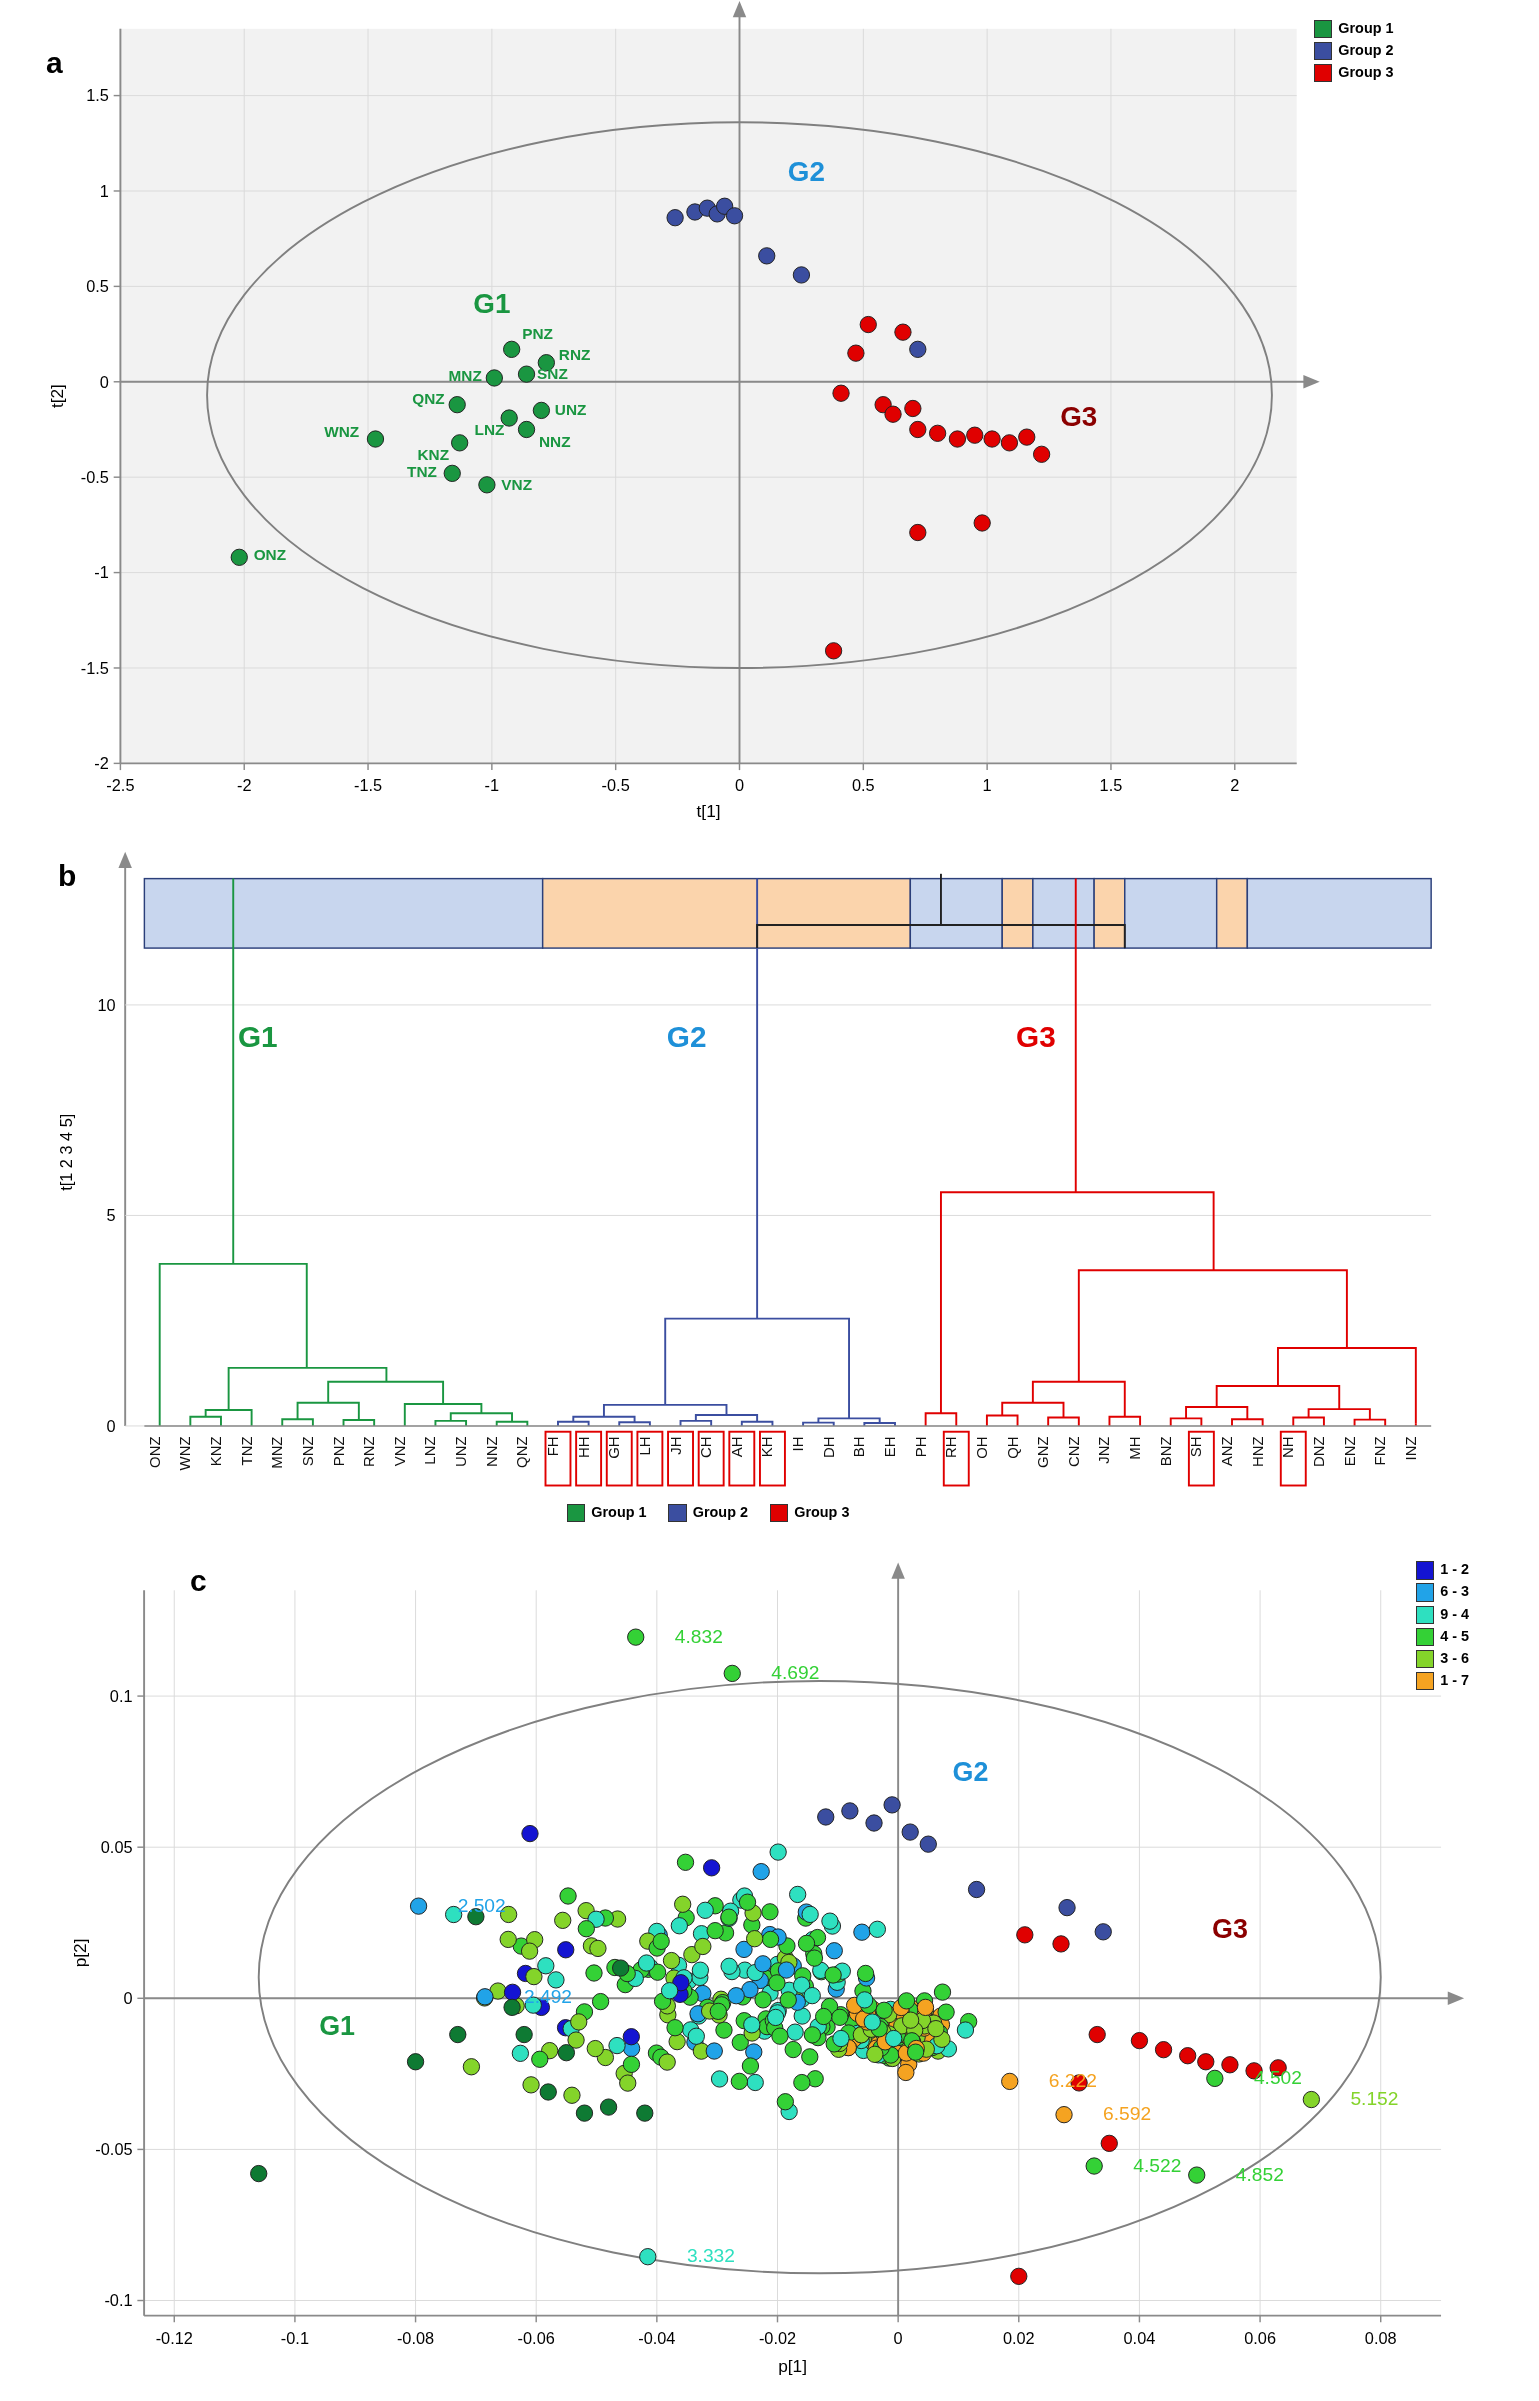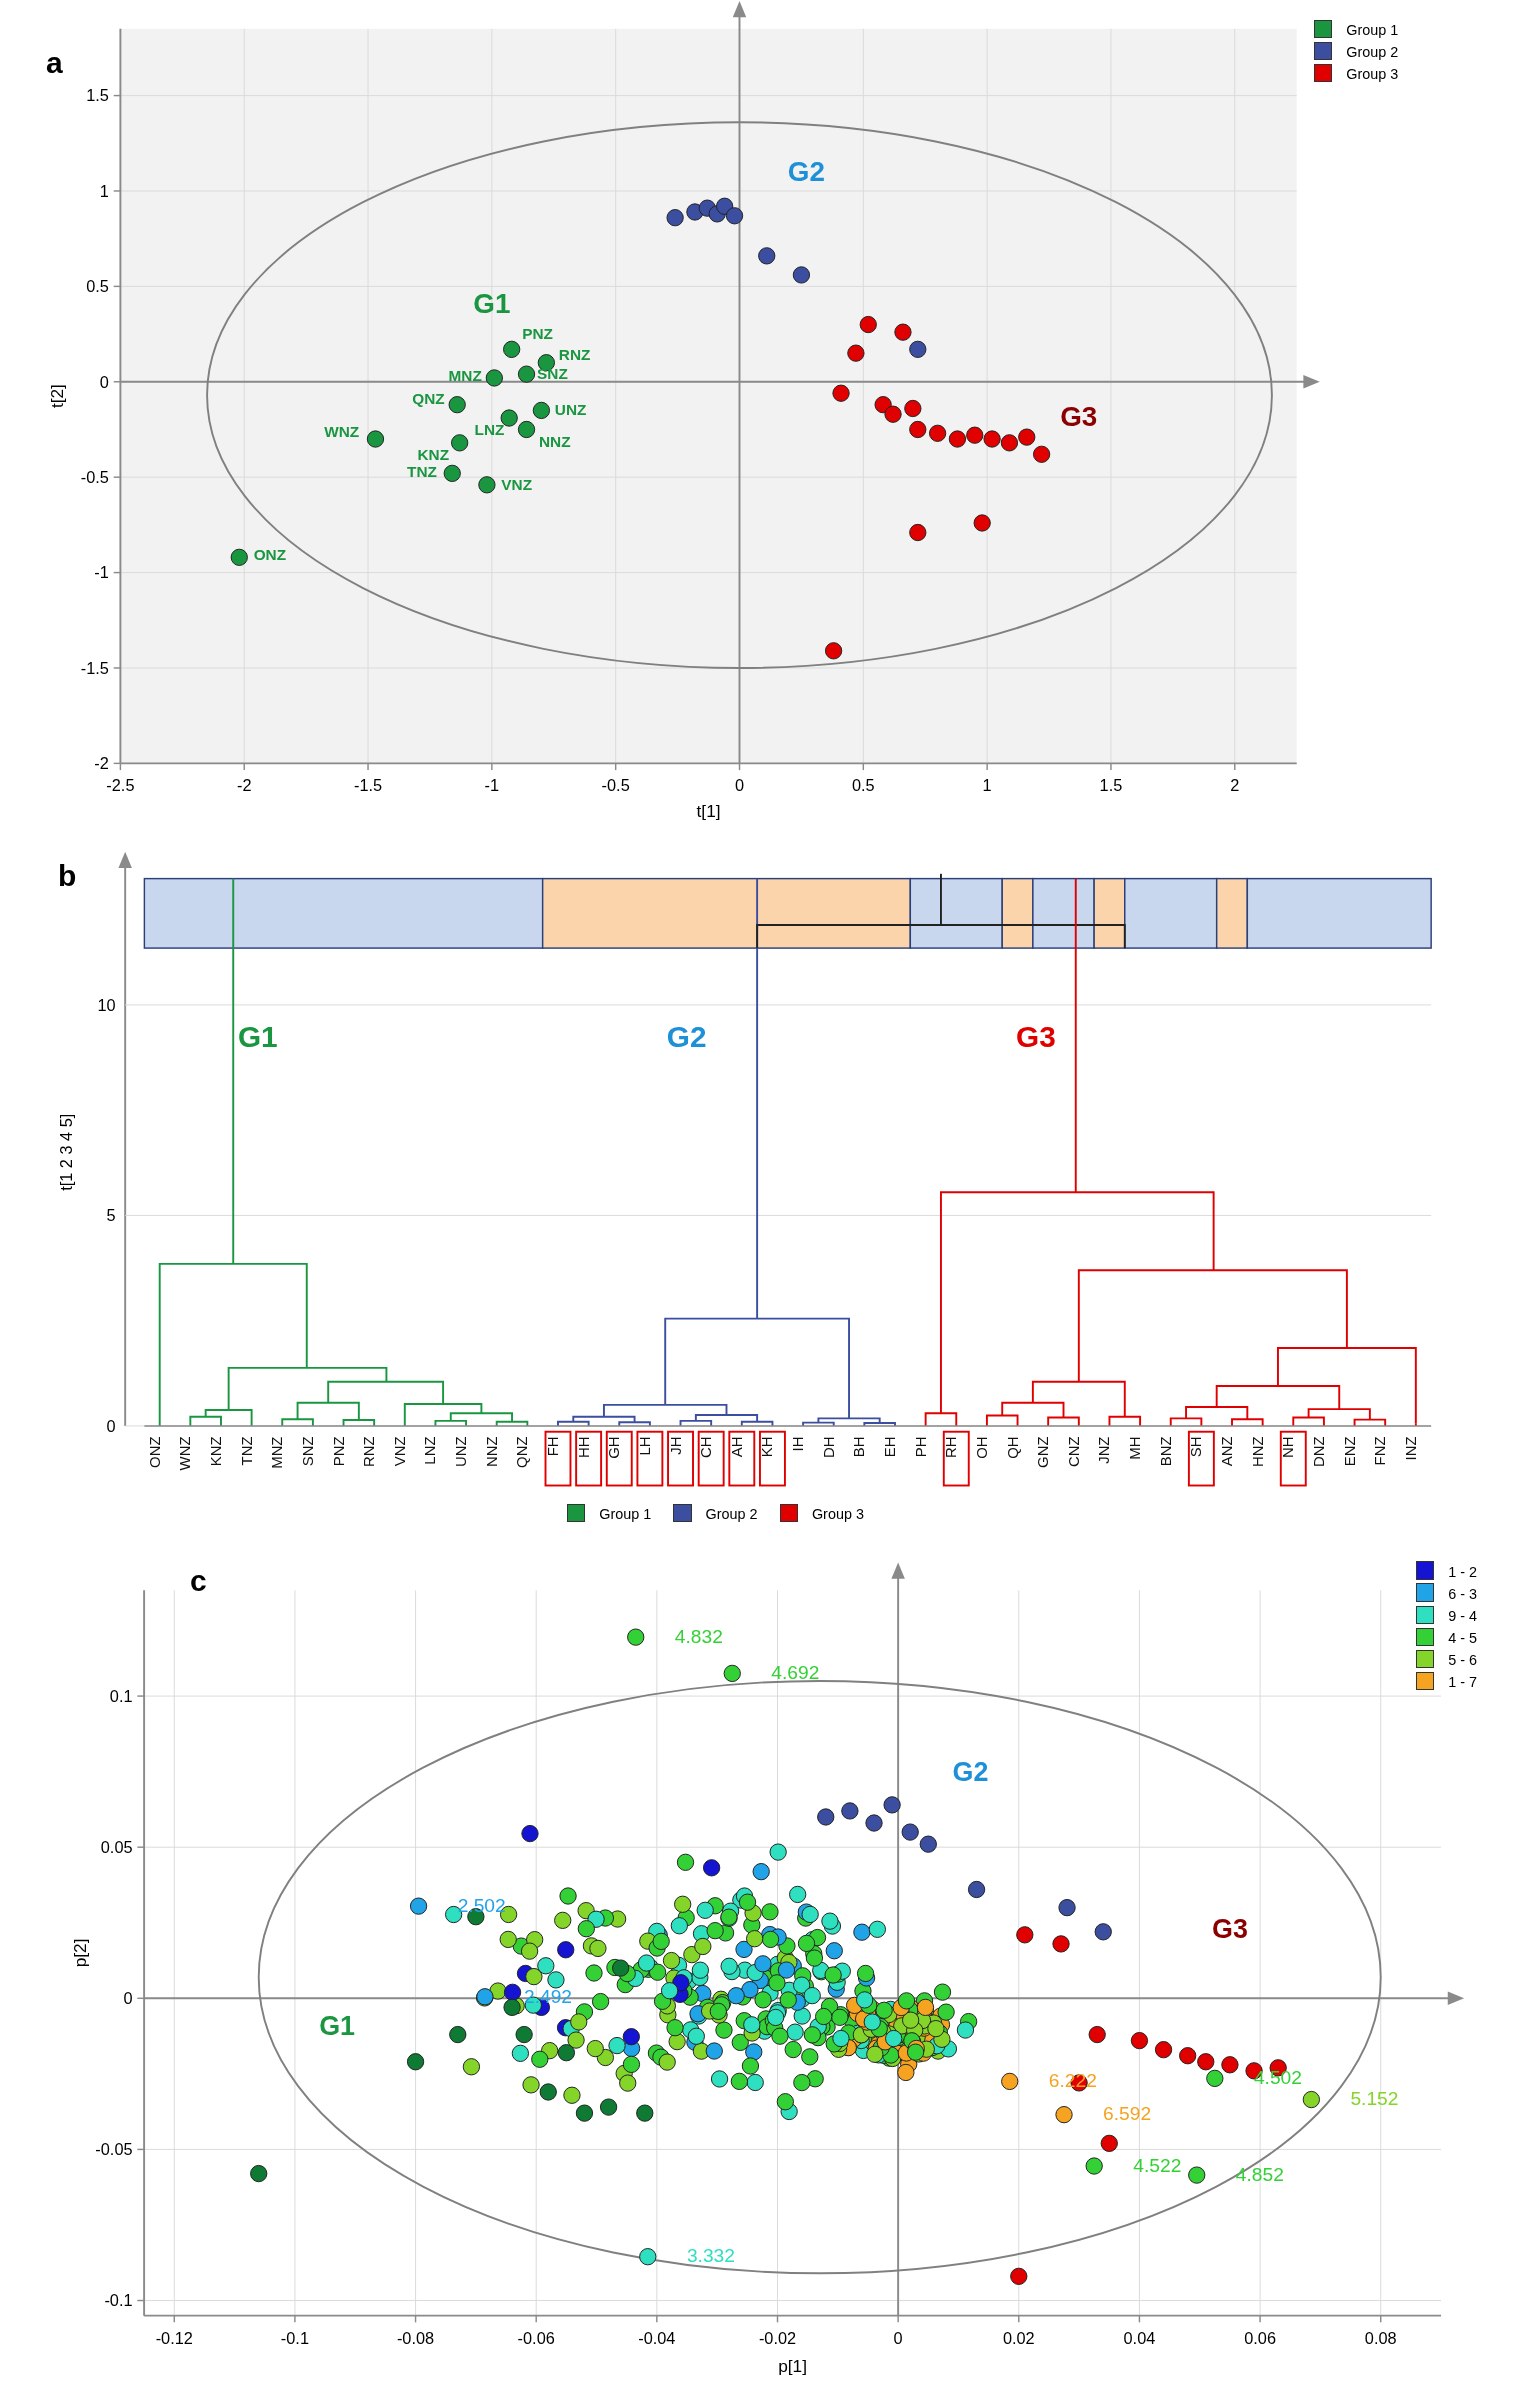--- a/index.html
+++ b/index.html
@@ -3,21 +3,21 @@
 <meta charset="utf-8">
 <style>
   html,body{margin:0;padding:0;background:#ffffff;}
   body{width:1540px;height:2497px;font-family:"Liberation Sans",sans-serif;color:#000;}
   .page{position:relative;width:1540px;height:2497px;}
 
   
   .panel{position:absolute;}
   .plabel{font-weight:bold;font-size:30px;font-family:"Liberation Sans",sans-serif;}
   .legend-box{position:absolute;font-size:14.4px;}
-  .legend-row{display:flex;align-items:flex-end;gap:14px;margin-bottom:3.8px;}
+  .legend-row{display:flex;align-items:flex-start;gap:6px;margin-bottom:3.8px;font-weight:bold;}
   .sw{width:16.3px;height:16.3px;display:inline-block;border:0.5px solid #333;}
   .legend-lbl{font-size:14.4px;}
 
   .hlegend{position:absolute;display:flex;gap:22px;align-items:center;font-size:14.4px;}
   .hlegend .legend-row{margin:0;}
 
   
   #panelA{left:0;top:0;width:1540px;height:845px;}
   
   #panelB{left:0;top:845px;width:1540px;height:701px;}
@@ -329,21 +329,21 @@
       <div class="legend-row">
         <span class="sw" style="background:#2ee0c0"></span>
         <span class="legend-lbl">9 - 4</span>
       </div>
       <div class="legend-row">
         <span class="sw" style="background:#34d136"></span>
         <span class="legend-lbl">4 - 5</span>
       </div>
       <div class="legend-row">
         <span class="sw" style="background:#84d42a"></span>
-        <span class="legend-lbl">5 - 6</span>
+        <span class="legend-lbl">3 - 6</span>
       </div>
       <div class="legend-row">
         <span class="sw" style="background:#f5a321"></span>
         <span class="legend-lbl">1 - 7</span>
       </div>
     </div>
 
     <svg id="svgC" width="1540" height="908" viewBox="0 0 3206 1890">
         <line x1="362.79069767441865" y1="90" x2="362.79069767441865" y2="1600" stroke="#d9d9d9" stroke-width="2"></line>
         <line x1="362.79069767441865" y1="1600" x2="362.79069767441865" y2="1614" stroke="#8a8a8a" stroke-width="3"></line>

